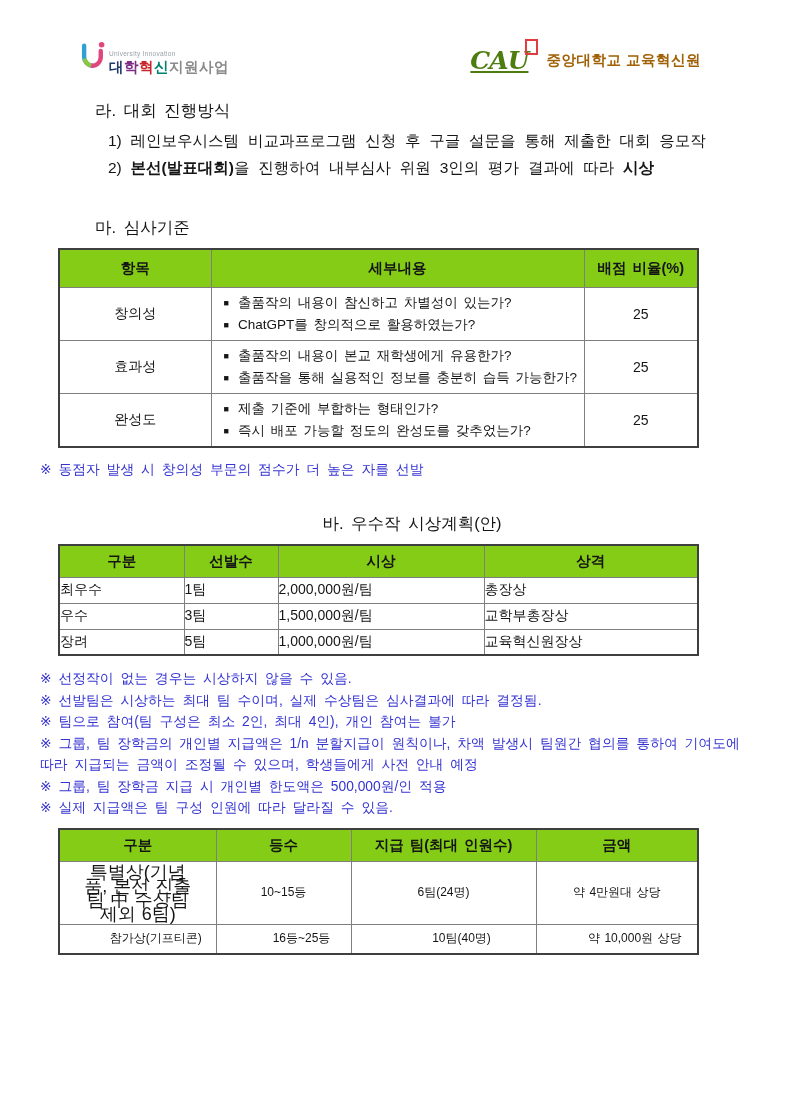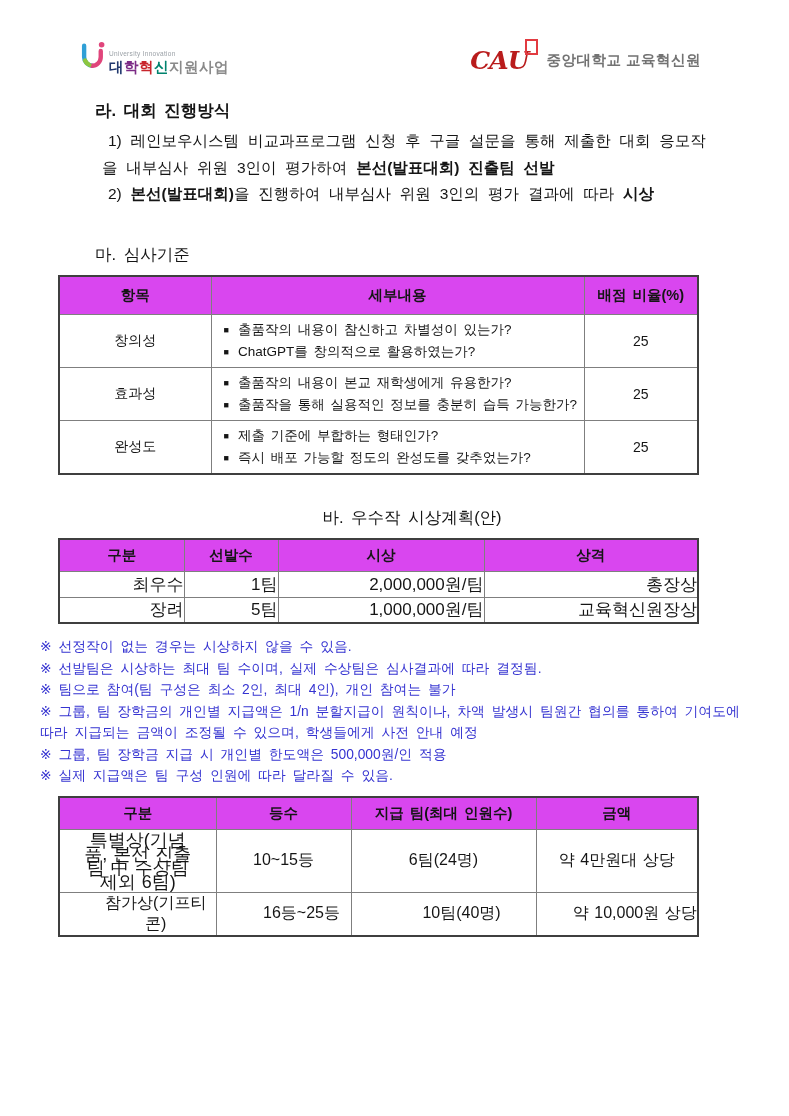--- a/index.html
+++ b/index.html
@@ -15,54 +15,54 @@
   .hdr { display:flex; justify-content:space-between; align-items:flex-start; padding:40px 88px 0 78px; height:86px; }
   .logo-left { display:flex; align-items:flex-end; gap:3px; }
   .u-mark svg { display:block; }
   .logo-left-text { display:flex; flex-direction:column; line-height:1; }
   .logo-small { font-size:6.5px; color:#9aa0a6; letter-spacing:.3px; margin-bottom:2px; }
   .logo-title { font-size:14.5px; font-weight:bold; letter-spacing:.5px; }
   .lc0 { color:#21386e; } .lc1 { color:#7c2c86; } .lc2 { color:#c8252c; } .lc3 { color:#00836e; }
   .logo-suffix { color:#8a8a8a; font-weight:bold; }
 
   .logo-right { display:flex; align-items:center; gap:10px; margin-top:6px; }
-  .cau-script { position:relative; font-family:"DejaVu Serif","Liberation Serif",serif; font-style:italic; font-weight:bold; font-size:25px; color:#b91c1c; letter-spacing:-1px; padding-right:8px; }
+  .cau-script { position:relative; font-family:"DejaVu Serif","Liberation Serif",serif; font-style:italic; font-weight:bold; font-size:25px; color:#4d7c0f; letter-spacing:-1px; padding-right:8px;text-decoration:underline; }
   .cau-redbox { position:absolute; right:-2px; top:-7px; width:13px; height:16px; border:2px solid #e23b41; }
-  .cau-name { font-size:14.5px; font-weight:bold; color:#737373; letter-spacing:.5px; }
+  .cau-name { font-size:14.5px; font-weight:bold; color:#a16207; letter-spacing:.5px; }
 
   
   .content { padding:0 60px 0 58px; }
   .sec-title { font-size:16.5px; color:#151515; word-spacing:3px; margin-left:37px; }
-  .t-ra { margin-top:14px;font-weight:bold; }
+  .t-ra { margin-top:14px; }
   .ra-list { margin:6px 0 0 50px; font-size:15.5px; line-height:26.5px; word-spacing:4.5px; }
   .ra-cont { margin-left:-6px; }
   b { font-weight:bold; }
 
   .t-ma { margin-top:36px; }
   .t-ba { margin-top:32px;text-align:center; }
   .t-sa { margin-top:26px; }
 
   table { border-collapse:collapse; table-layout:fixed; width:639px; margin-top:9px; border:2px solid #3f3f3f; }
   th, td { border:1px solid #7f7f7f; }
-  th { background:#d946ef; font-weight:bold; font-size:14.5px; text-align:center; word-spacing:2px; }
+  th { background:#84cc16; font-weight:bold; font-size:14.5px; text-align:center; word-spacing:2px; }
   .tbl-ma th { padding:9px 2px; }
   .tbl-ma td.item { text-align:center; font-size:14px; }
   .tbl-ma td.detail { padding:4px 6px 4px 12px; font-size:13.5px; line-height:21px; word-spacing:2px; }
   .tbl-ma td.score { text-align:center; font-size:14px; }
   .bullet { font-size:9px; vertical-align:1px; margin-right:9px; }
 
   .note-blue { color:#3533d1; font-size:13.8px; line-height:21.5px; word-spacing:3px; }
   .note-single { margin:11px 0 0 -18px; }
   .notes-block { margin:12px 0 0 -18px; width:712px; }
 
-  .tbl-ba td { height:26px; text-align:right; font-size:17px; word-spacing:1px; }
+  .tbl-ba td { height:26px; text-align:left; font-size:14px; word-spacing:1px; }
   .tbl-ba th { padding:6px 2px; }
 
   .tbl-sa th { padding:6px 2px; }
-  .tbl-sa td { text-align:center; font-size:16px; word-spacing:1px; }
+  .tbl-sa td { text-align:center; font-size:12px; word-spacing:1px; }
   .tbl-sa td.multi { font-size:18px; line-height:14px; padding:3px 21px; }
   .tbl-sa tr.r2 td { height:30px;padding-left:36px; }
 </style>
 </head>
 <body>
 
 <div class="page">
 
   <div class="hdr">
     <div class="logo-left">
@@ -84,21 +84,20 @@
       <span class="cau-script"><span>CAU</span><span class="cau-redbox"></span></span>
       <span class="cau-name">중앙대학교 교육혁신원</span>
     </div>
   </div>
 
   <div class="content">
 
     <div class="sec-title t-ra">라. 대회 진행방식</div>
     <div class="ra-list">
       <div><span>1) 레인보우시스템 비교과프로그램 신청 후 구글 설문을 통해 제출한 대회 응모작</span></div>
-      <div class="ra-cont"><span>을 내부심사 위원 3인이 평가하여 </span><b>본선(발표대회) 진출팀 선발</b></div>
       <div><span>2) </span><b>본선(발표대회)</b><span>을 진행하여 내부심사 위원 3인의 평가 결과에 따라 </span><b>시상</b></div>
     </div>
 
     <div class="sec-title t-ma">마. 심사기준</div>
     <table class="tbl-ma">
       <colgroup>
           <col style="width:152px">
           <col style="width:373px">
           <col style="width:114px">
         </colgroup>
@@ -127,20 +126,21 @@
       <tr>
         <td class="item">완성도</td>
         <td class="detail">
           <div><span class="bullet">■</span><span>제출 기준에 부합하는 형태인가?</span></div>
           <div><span class="bullet">■</span><span>즉시 배포 가능할 정도의 완성도를 갖추었는가?</span></div>
         </td>
         <td class="score">25</td>
       </tr>
     </tbody>
       </table>
+    <div class="note-blue note-single">※ 동점자 발생 시 창의성 부문의 점수가 더 높은 자를 선발</div>
 
     <div class="sec-title t-ba">바. 우수작 시상계획(안)</div>
     <table class="tbl-ba">
       <colgroup>
           <col style="width:125px">
           <col style="width:94px">
           <col style="width:206px">
           <col style="width:214px">
         </colgroup>
       <tbody>
@@ -150,20 +150,26 @@
         <th>시상</th>
         <th>상격</th>
       </tr>
       <tr>
         <td>최우수</td>
         <td>1팀</td>
         <td>2,000,000원/팀</td>
         <td>총장상</td>
       </tr>
       <tr>
+        <td>우수</td>
+        <td>3팀</td>
+        <td>1,500,000원/팀</td>
+        <td>교학부총장상</td>
+      </tr>
+      <tr>
         <td>장려</td>
         <td>5팀</td>
         <td>1,000,000원/팀</td>
         <td>교육혁신원장상</td>
       </tr>
     </tbody>
       </table>
     <div class="note-blue notes-block">
       <div>※ 선정작이 없는 경우는 시상하지 않을 수 있음.</div>
       <div>※ 선발팀은 시상하는 최대 팀 수이며, 실제 수상팀은 심사결과에 따라 결정됨.</div>

